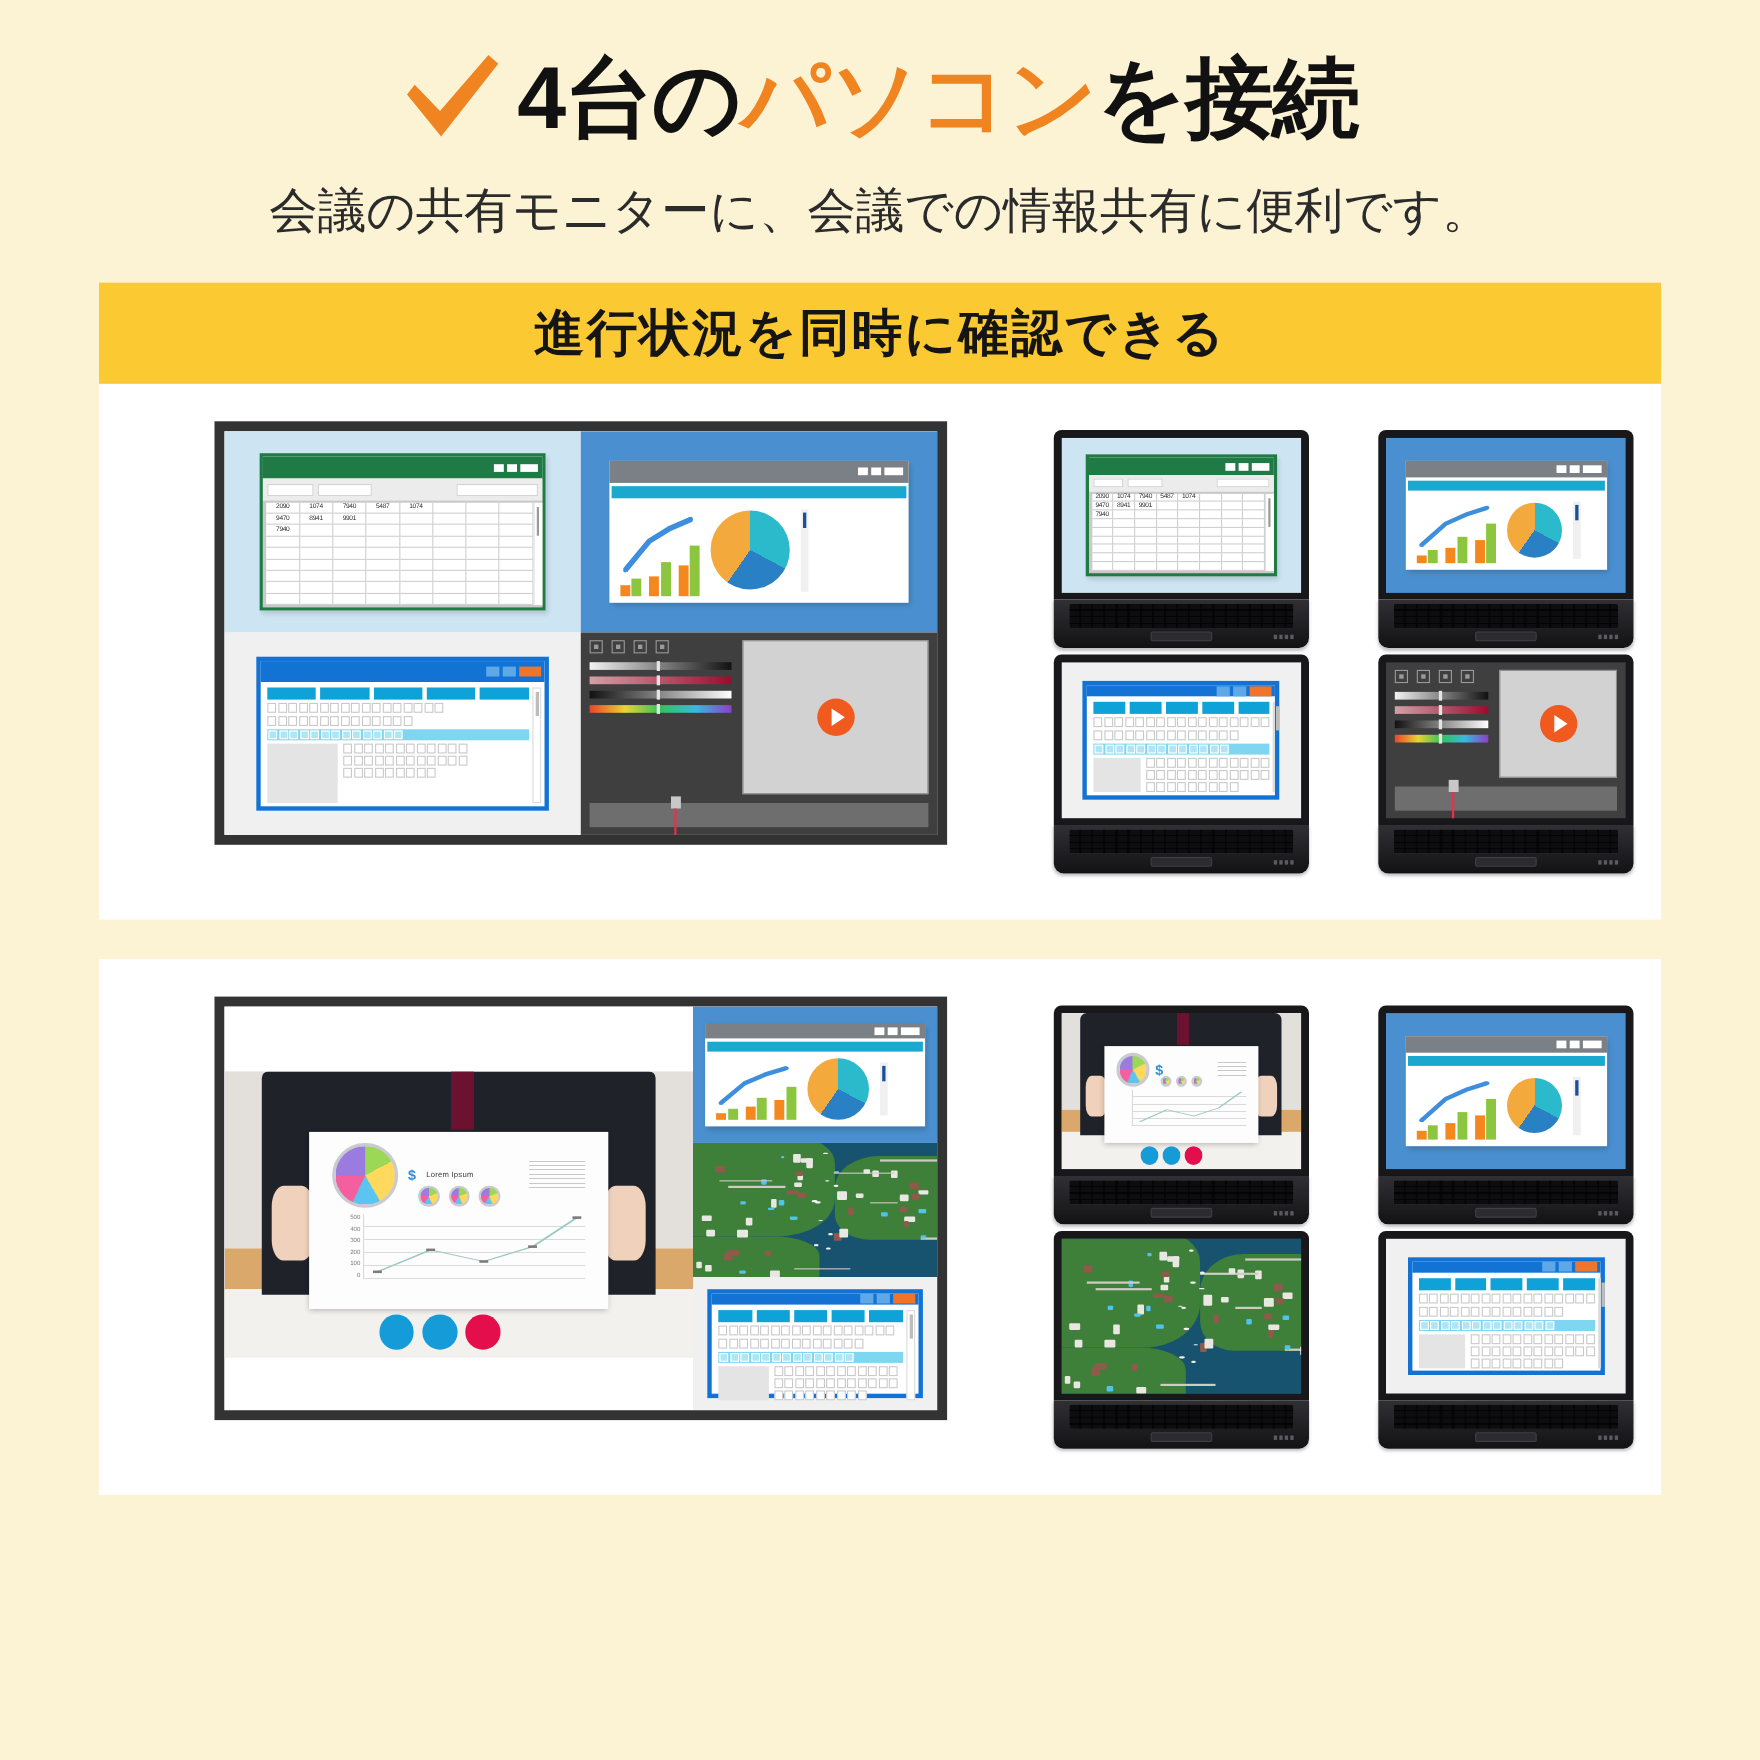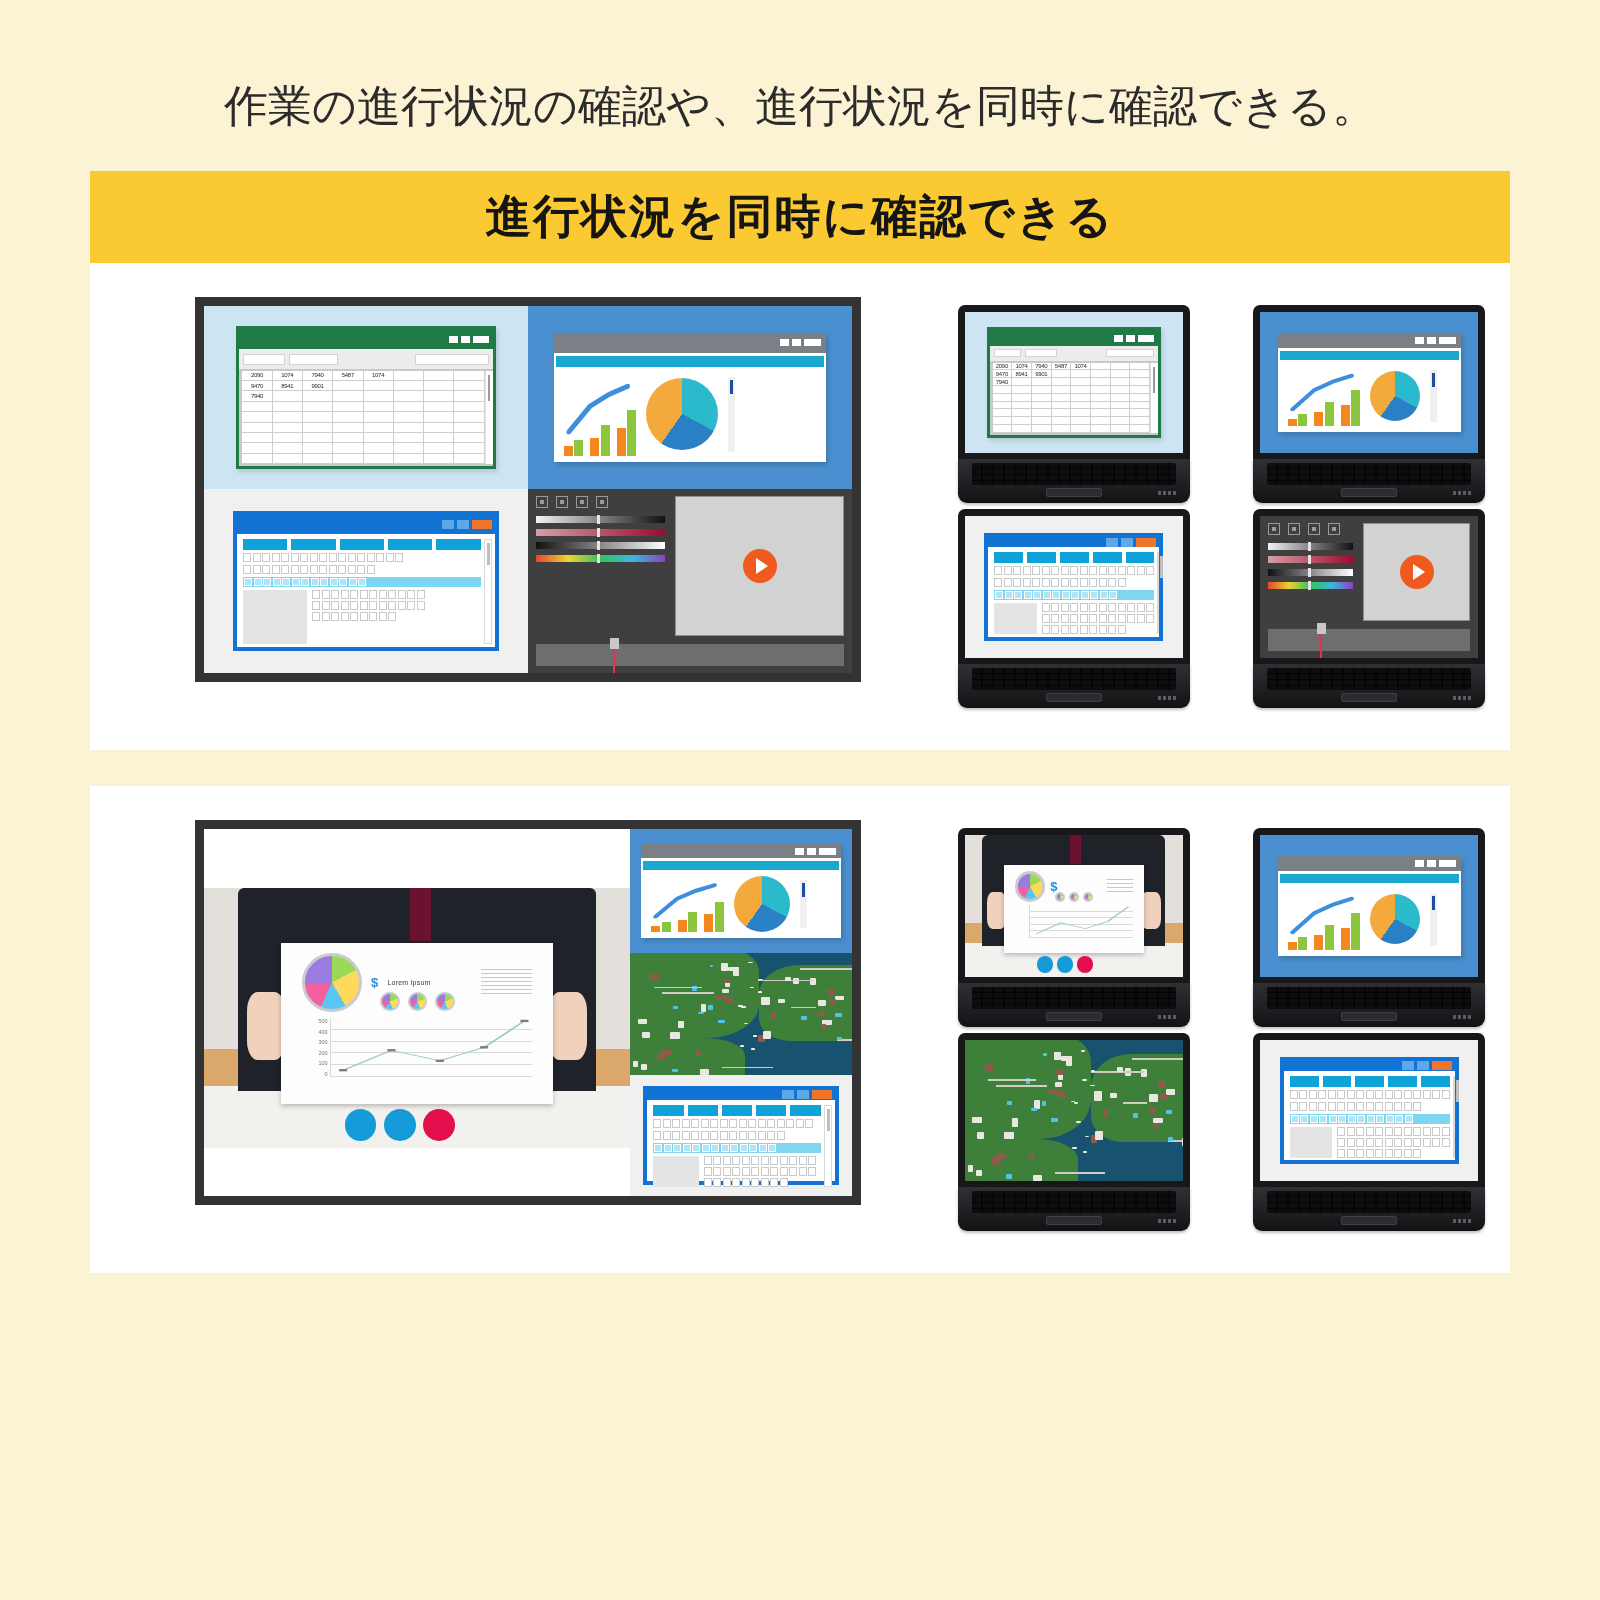--- a/index.html
+++ b/index.html
@@ -264,22 +264,28 @@
   .base .leds{position:absolute;right:6%;top:32px;display:flex;gap:2px;}
   .base .leds s{display:block;width:3px;height:4px;background:#5A5A60;}
 
   
   .mini{font-size:4px;}
 </style>
 </head>
 <body>
 
 <div class="header">
+  <div class="title-row">
+    <svg class="check-icon" viewBox="0 0 92 86">
+      <path d="M6 40 L13 31 L36 55 L80 4 L89 12 L37 78 Z" fill="#F08421"></path>
+    </svg>
+    <div class="title"><span>4台の</span><span class="hl">パソコン</span><span>を接続</span></div>
+  </div>
   <div class="subtitle">
-    <div>作業の進行状況の確認や、進行状況を同時に確認できる。</div>
+    <div>会議の共有モニターに、会議での情報共有に便利です。</div>
   </div>
 </div>
 
 <div class="section s1">
   <div class="band">
     <span class="band-text">進行状況を同時に確認できる</span>
   </div>
   <div class="panel">
     <div class="panel-inner">
 

